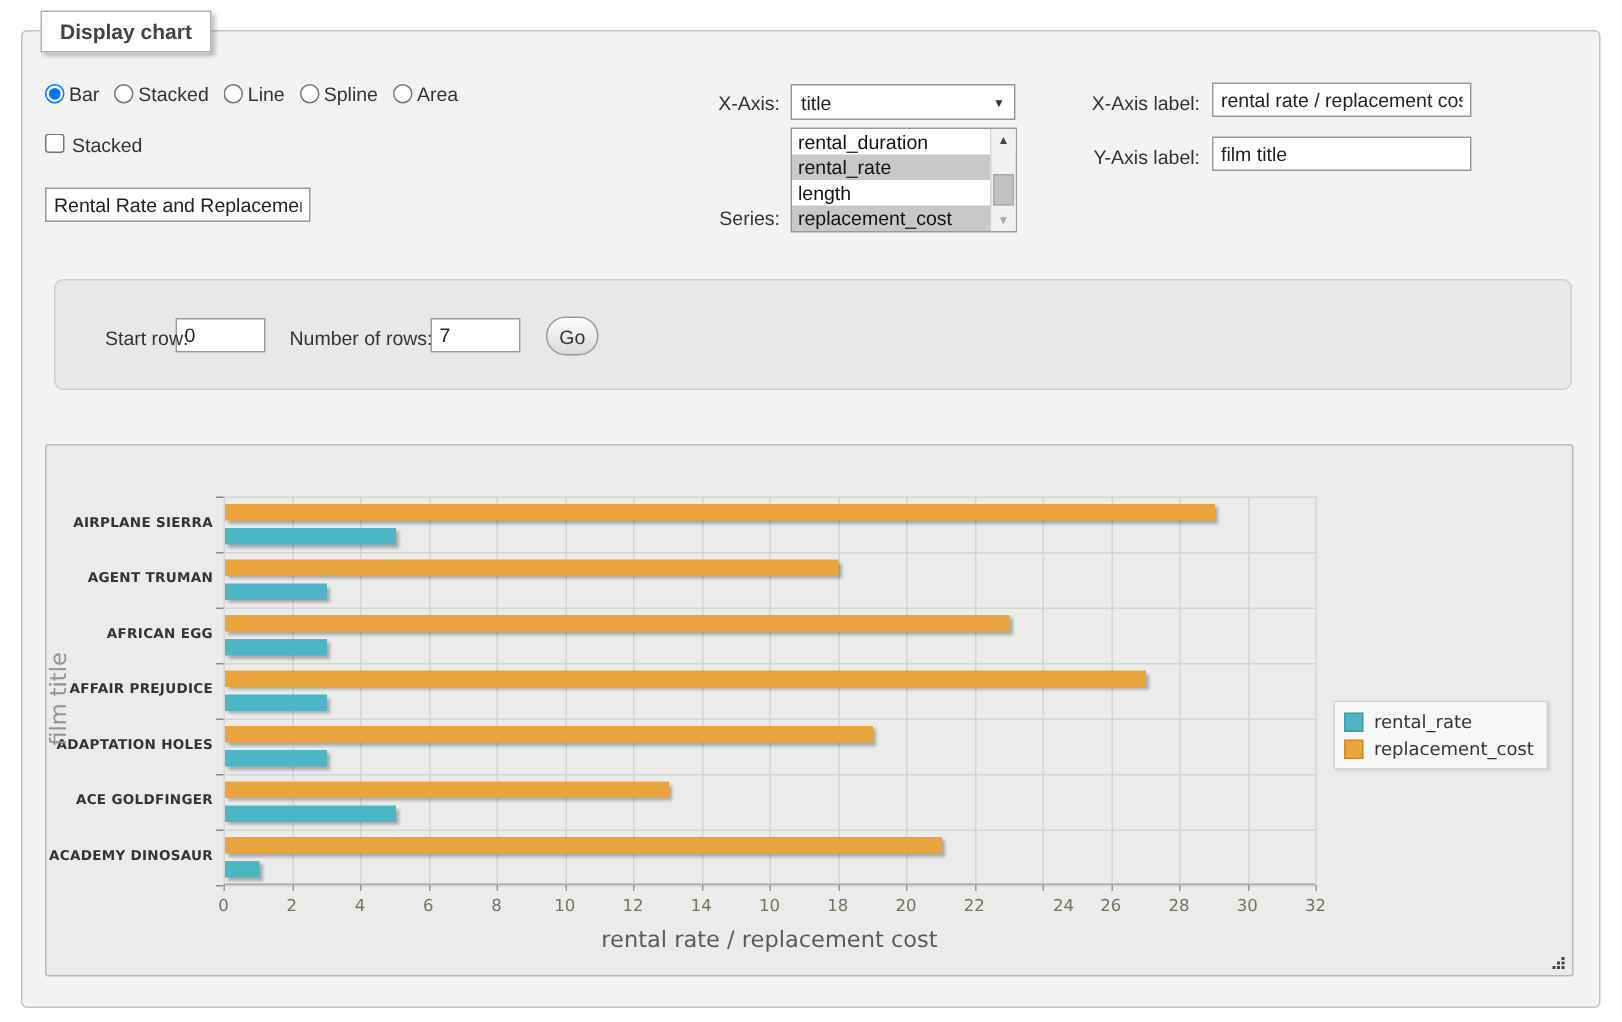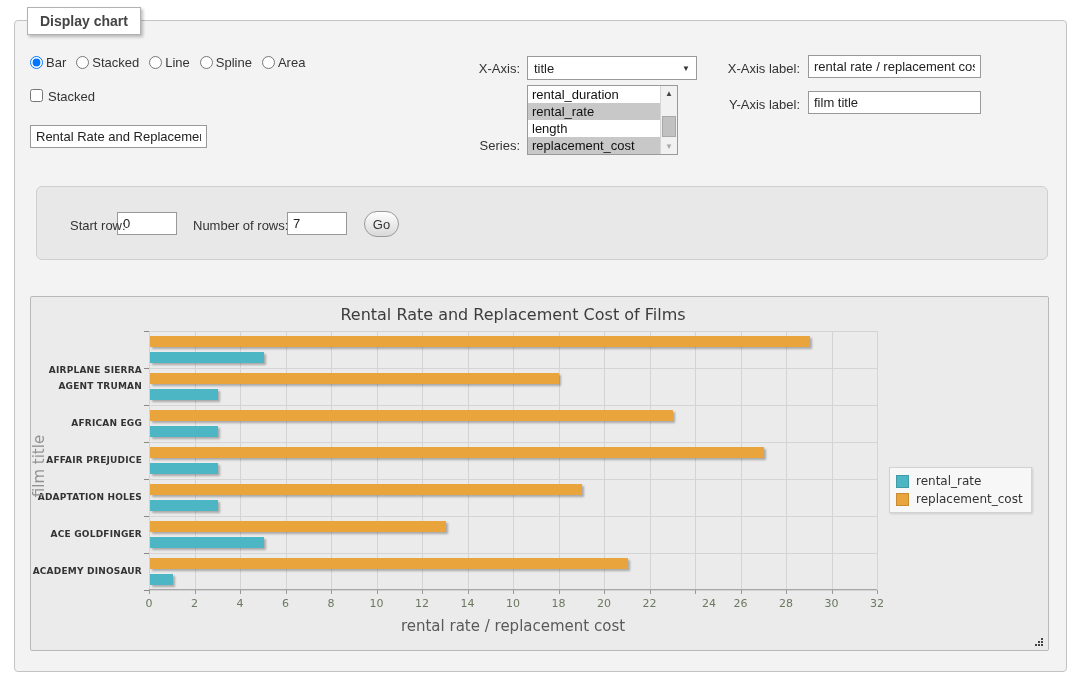--- a/index.html
+++ b/index.html
@@ -24,21 +24,21 @@
   input[type=text] { font-family:"Liberation Sans",sans-serif; font-size:13px;
     border:1px solid #999; background:#fff; padding:2px 5px; color:#222; }
   .title-input { left:30px; top:125px; width:177px; height:23px; }
   .lbl { z-index:2; color:#333; }
   .lbl-right { text-align:right; }
   .xaxis-lbl { left:420px; top:61px; width:100px; }
   .series-lbl { left:420px; top:138px; width:100px; }
   .xlabel-lbl { left:695px; top:61px; width:105px; }
   .ylabel-lbl { left:695px; top:97px; width:105px; }
 
-  .fake-select { left:527px; top:56px; width:170px; height:24px; background:#fff;
+  .fake-select { left:527px; top:56px; width:150px; height:24px; background:#fff;
     border:1px solid #999; display:flex; align-items:center; padding:0 6px; z-index:2; }
   .fake-select .sel-text { flex:1; color:#222; }
   .fake-select .sel-arrow { font-size:8px; color:#333; }
 
   .multi-select { left:527px; top:85px; width:151px; height:70px; background:#fff;
     border:1px solid #999; z-index:2; display:flex; }
   .ms-options { flex:1; overflow:hidden; }
   .ms-option { height:17px; line-height:17px; padding:0 4px; white-space:nowrap; color:#111; }
   .ms-option.selected { background:#c8c8c8; }
   .ms-scrollbar { width:17px; background:#f1f1f1; border-left:1px solid #d5d5d5;
@@ -158,21 +158,20 @@
 <input class="abs ylabel-input" type="text" value="film title" style="">
 
 <div class="abs rows-panel"></div>
 <span class="abs lbl start-lbl">Start row:</span>
 <input class="abs start-input" type="text" value="0" style="">
 <span class="abs lbl numrows-lbl">Number of rows:</span>
 <input class="abs numrows-input" type="text" value="7" style="">
 <button class="abs go-btn">Go</button>
 
 <div class="abs chart-box" id="chart">
-  <div class="chart-title">Rental Rate and Replacement Cost of Films</div>
   <div class="plot" id="plot">
       <div class="gl-v" style="left: 0px;"></div>
       <div class="gl-v" style="left: 45.5px;"></div>
       <div class="gl-v" style="left: 91px;"></div>
       <div class="gl-v" style="left: 136.5px;"></div>
       <div class="gl-v" style="left: 182px;"></div>
       <div class="gl-v" style="left: 227.5px;"></div>
       <div class="gl-v" style="left: 273px;"></div>
       <div class="gl-v" style="left: 318.5px;"></div>
       <div class="gl-v" style="left: 364px;"></div>
@@ -193,21 +192,21 @@
       <div class="gl-h" style="top: 222px;"></div>
       <div class="gl-h" style="top: 259px;"></div>
       <div class="ytick" style="top: 0px;"></div>
       <div class="ytick" style="top: 37px;"></div>
       <div class="ytick" style="top: 74px;"></div>
       <div class="ytick" style="top: 111px;"></div>
       <div class="ytick" style="top: 148px;"></div>
       <div class="ytick" style="top: 185px;"></div>
       <div class="ytick" style="top: 222px;"></div>
       <div class="ytick" style="top: 259px;"></div>
-      <div class="cat-lbl" style="top: 13px; margin-top: 21px;">AIRPLANE SIERRA</div>
+      <div class="cat-lbl" style="top: 13px;">AIRPLANE SIERRA</div>
       <div class="cat-lbl" style="top: 50px;">AGENT TRUMAN</div>
       <div class="cat-lbl" style="top: 87px;">AFRICAN EGG</div>
       <div class="cat-lbl" style="top: 124px;">AFFAIR PREJUDICE</div>
       <div class="cat-lbl" style="top: 161px;">ADAPTATION HOLES</div>
       <div class="cat-lbl" style="top: 198px;">ACE GOLDFINGER</div>
       <div class="cat-lbl" style="top: 235px;">ACADEMY DINOSAUR</div>
       <div class="bar" style="top: 5px; left: 1px; width: 660px; background: rgb(233, 164, 60);"></div>
       <div class="bar" style="top: 42px; left: 1px; width: 409px; background: rgb(233, 164, 60);"></div>
       <div class="bar" style="top: 79px; left: 1px; width: 523px; background: rgb(233, 164, 60);"></div>
       <div class="bar" style="top: 116px; left: 1px; width: 614px; background: rgb(233, 164, 60);"></div>

